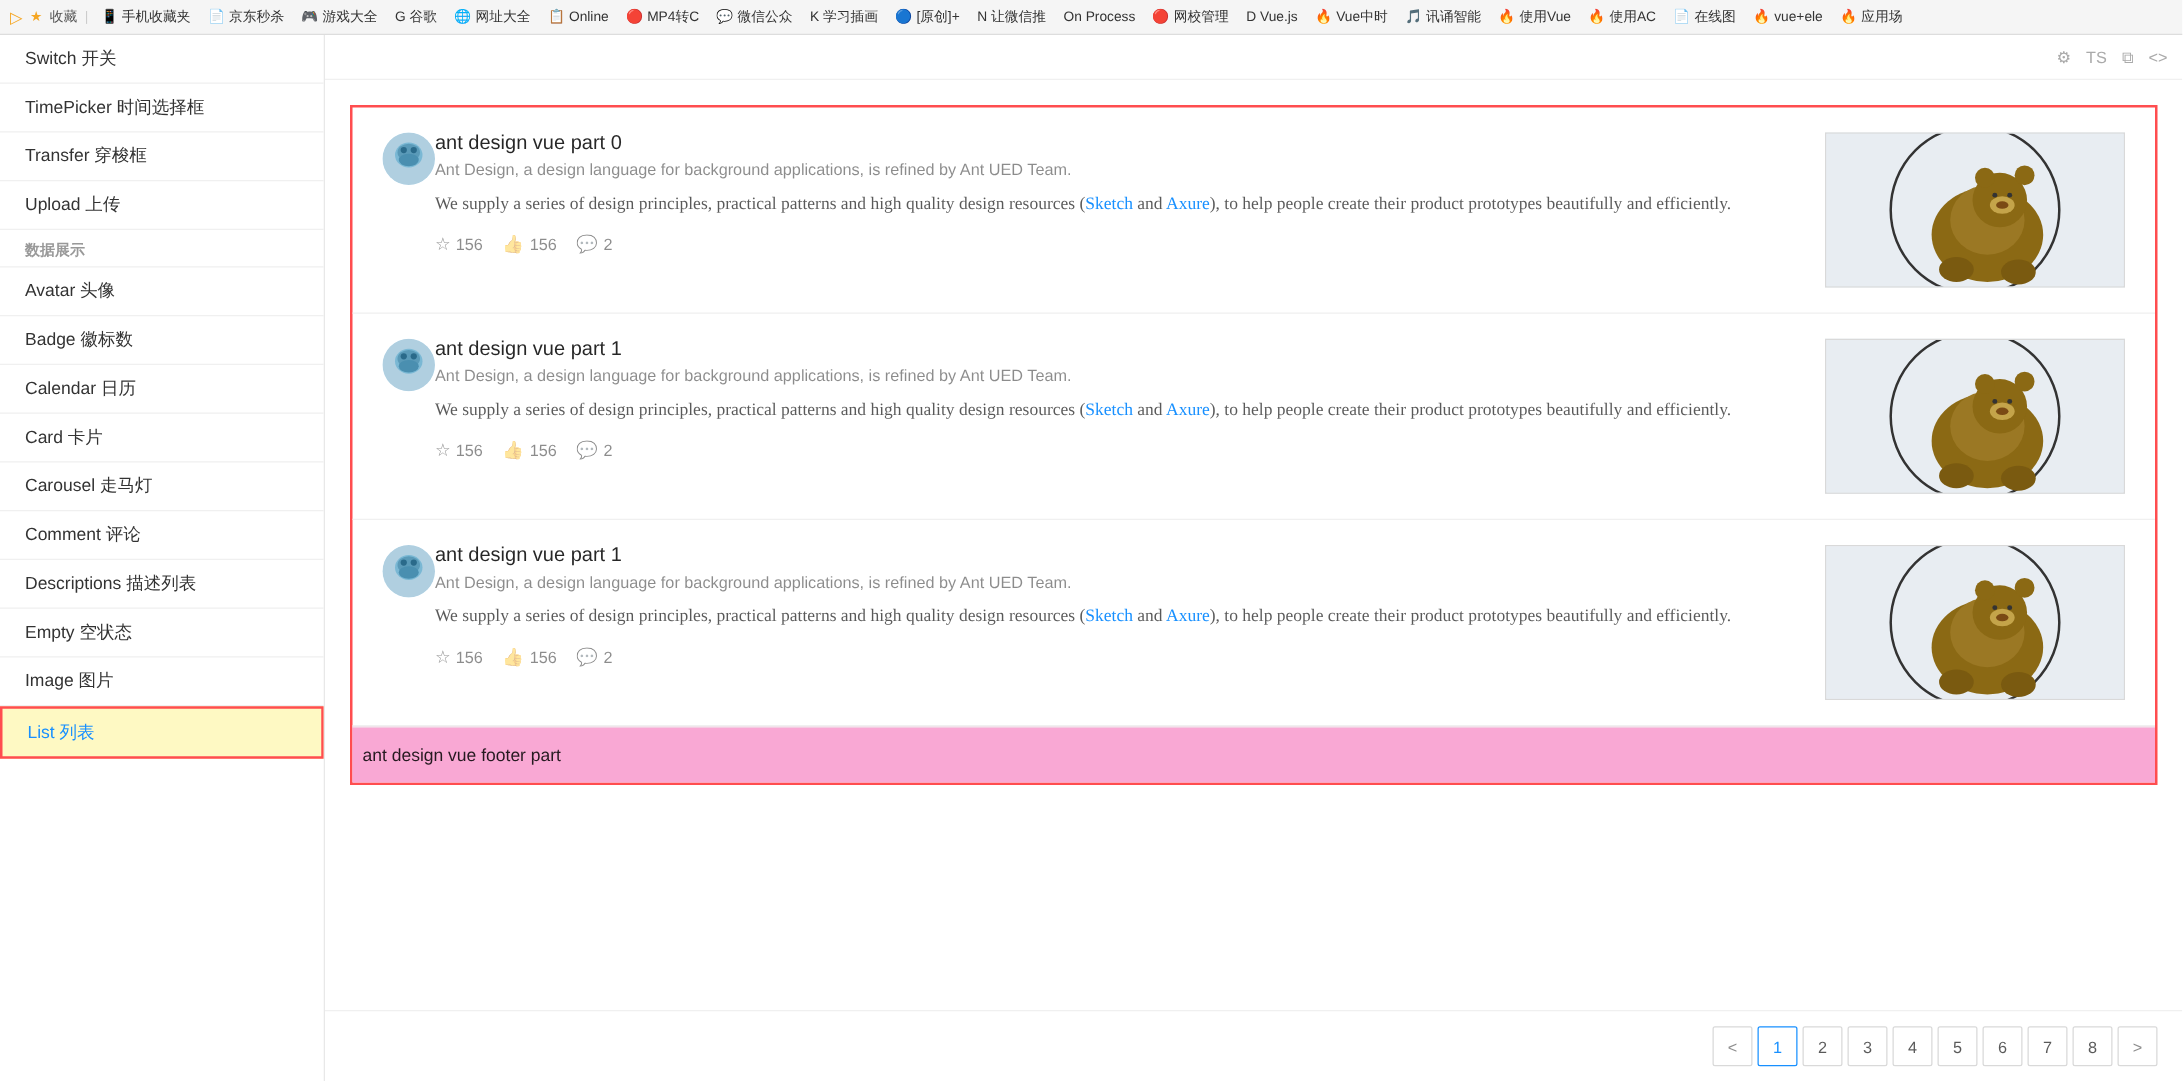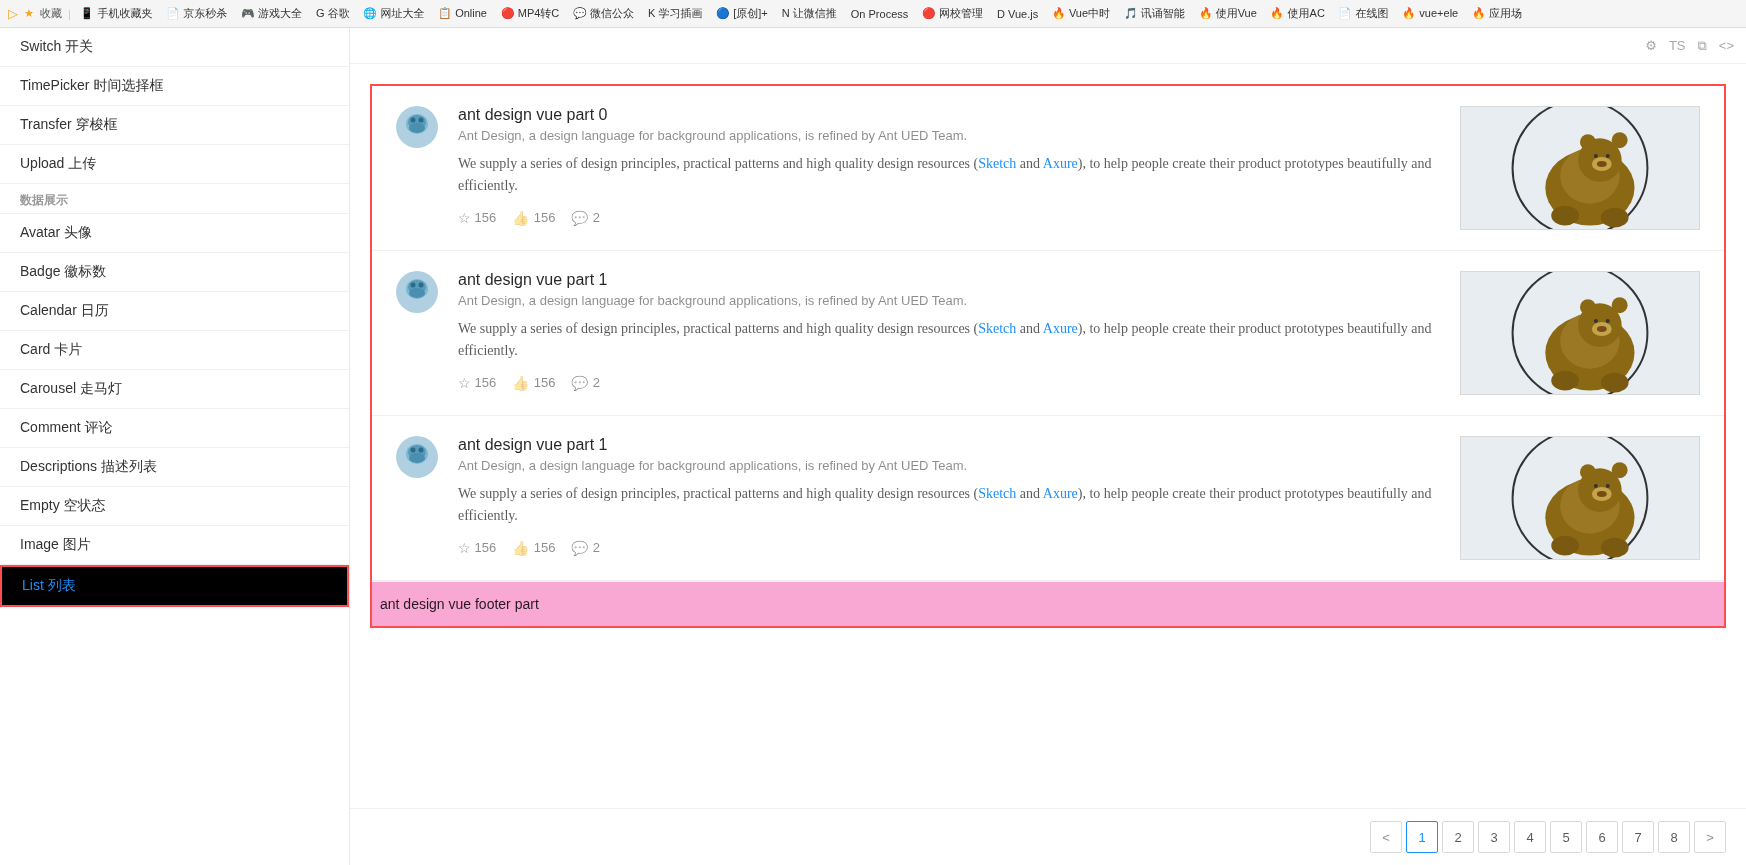--- a/index.html
+++ b/index.html
@@ -26,21 +26,21 @@
 
     
     .main-area {
       display: flex;
       flex: 1;
       overflow: hidden;
     }
 
     
     .sidebar {
-      width: 350px;
+      width: 260px;
       flex-shrink: 0;
       border-right: 1px solid #e8e8e8;
       overflow-y: auto;
       background: #fff;
     }
     .sidebar-item {
       padding: 10px 20px;
       cursor: pointer;
       font-size: 14px;
       color: #333;
@@ -102,21 +102,21 @@
       margin: 20px;
       background: #fff;
     }
 
     
     .list-item {
       display: flex;
       align-items: flex-start;
       padding: 20px 24px;
       border-bottom: 1px solid #f0f0f0;
-      gap: 20px;
+      gap: 0;
     }
     .list-item:last-of-type { border-bottom: none; }
 
     .list-item-avatar {
       width: 42px;
       height: 42px;
       border-radius: 50%;
       background: #d0e8f5;
       flex-shrink: 0;
       overflow: hidden;
@@ -253,21 +253,21 @@
     <div class="sidebar-section">数据展示</div>
     <div class="sidebar-item">Avatar 头像</div>
     <div class="sidebar-item">Badge 徽标数</div>
     <div class="sidebar-item">Calendar 日历</div>
     <div class="sidebar-item">Card 卡片</div>
     <div class="sidebar-item">Carousel 走马灯</div>
     <div class="sidebar-item">Comment 评论</div>
     <div class="sidebar-item">Descriptions 描述列表</div>
     <div class="sidebar-item">Empty 空状态</div>
     <div class="sidebar-item">Image 图片</div>
-    <div class="sidebar-item active" style="border: 2px solid #ff4d4f; color:#1890ff; background:#000000;">List 列表</div>
+    <div class="sidebar-item active" style="border: 2px solid #ff4d4f; color:#1890ff; background:#fef9c3;">List 列表</div>
   </div>
 
   <div class="content-area">
 
     <div class="code-toolbar">
       <span title="settings">⚙</span>
       <span>TS</span>
       <span title="copy">⧉</span>
       <span title="toggle code">&lt;&gt;</span>
     </div>

